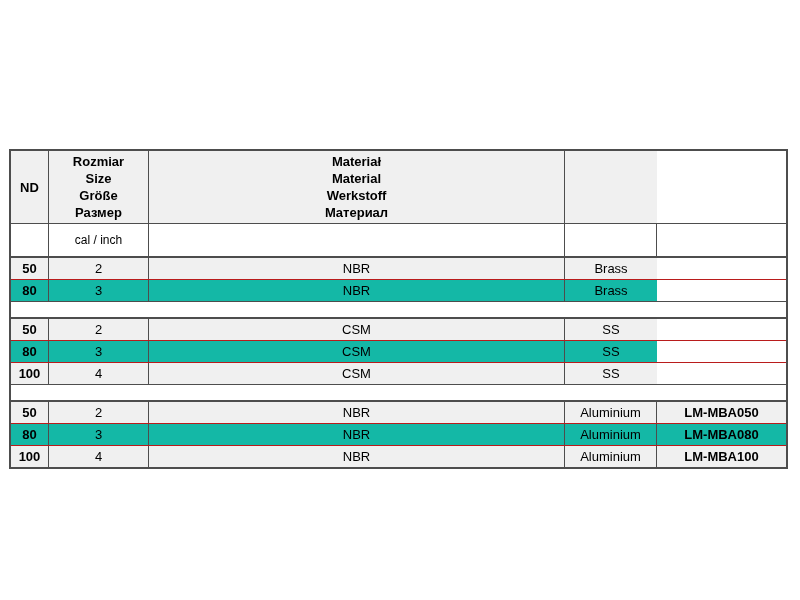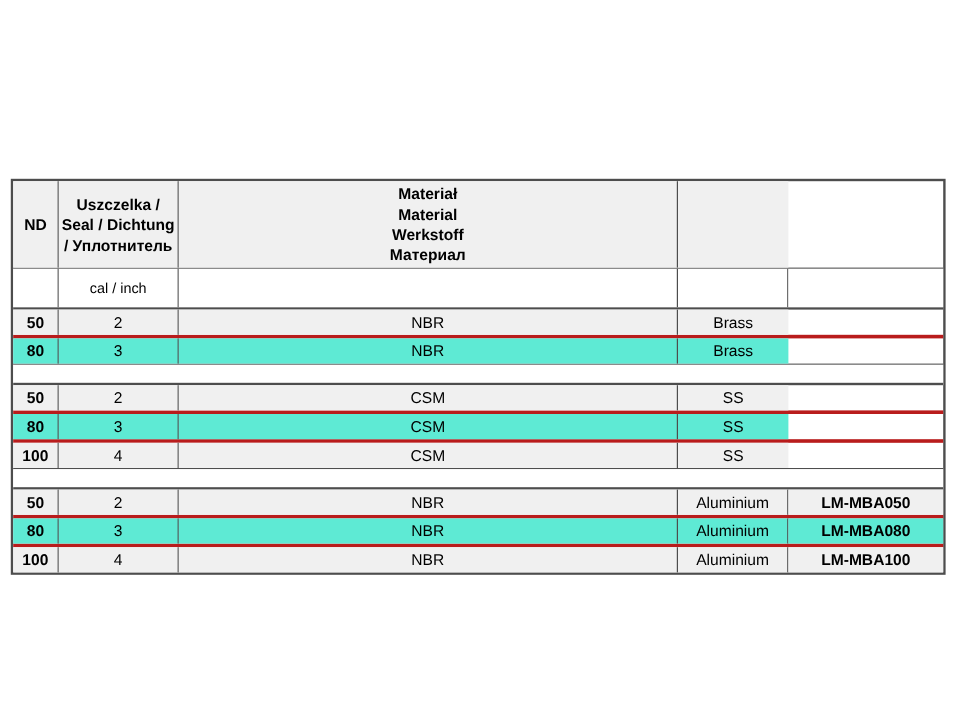--- a/index.html
+++ b/index.html
@@ -48,46 +48,49 @@
   .hrow.sub > div {
     height: 32px;
     background: #ffffff;
     font-size: 12px;
     line-height: 14px;
   }
 
   
   .group { border-bottom: 1px solid #4d4d4d; }
   .group.last { border-bottom: none; }
-  .row { border-bottom: 3px solid #b91c1c; }
+  .row { border-bottom: 1px solid #b91c1c; }
   .row:last-child { border-bottom: none; }
   .row > div {
     height: 21px;
     font-size: 13px;
-    background: #5eead4;
+    background: #14b8a6;
   }
   .row:nth-child(odd) > div { background: #f0f0f0; }
   .row > div.nd, .row > div.code { font-weight: bold; }
 
   
   .gap {
     height: 15px;
     background: #ffffff;
     border-bottom: 2px solid #4d4d4d;
   }
 </style>
 </head>
 <body>
 
 <div class="spec-table">
 
   <div class="thead">
     <div class="grid hrow main">
       <div>ND</div>
-      <div>Uszczelka / Seal / Dichtung / Уплотнитель</div>
+      <div>Rozmiar
+Size
+Größe
+Размер</div>
       <div>Materiał
 Material
 Werkstoff
 Материал</div>
       <div></div>
     </div>
     <div class="grid hrow sub">
       <div></div>
       <div>cal / inch</div>
       <div></div>

